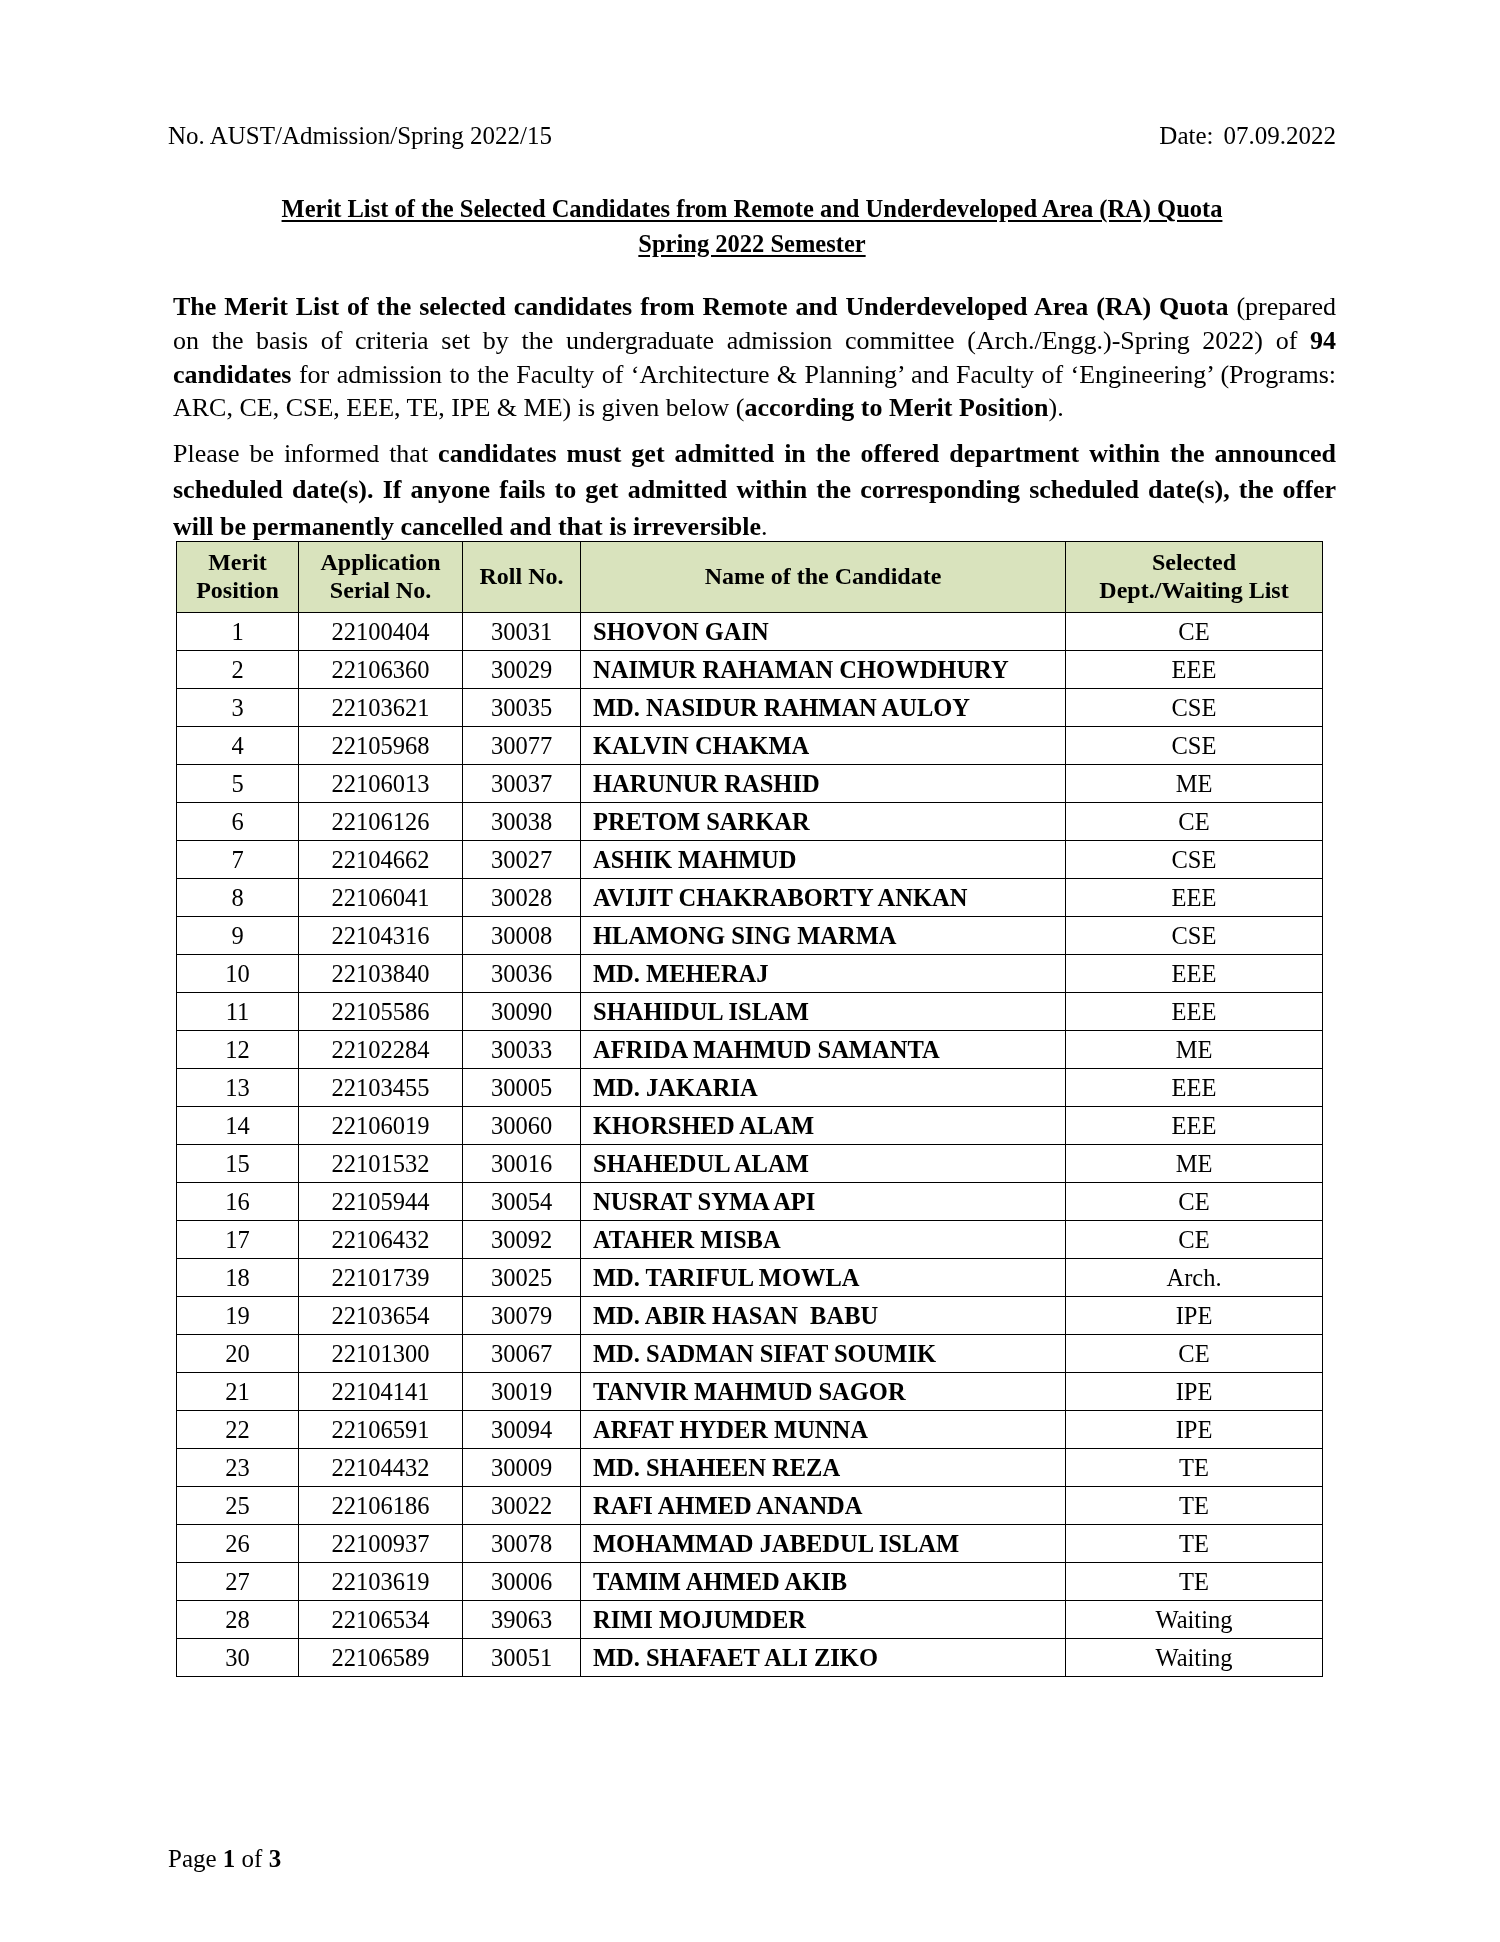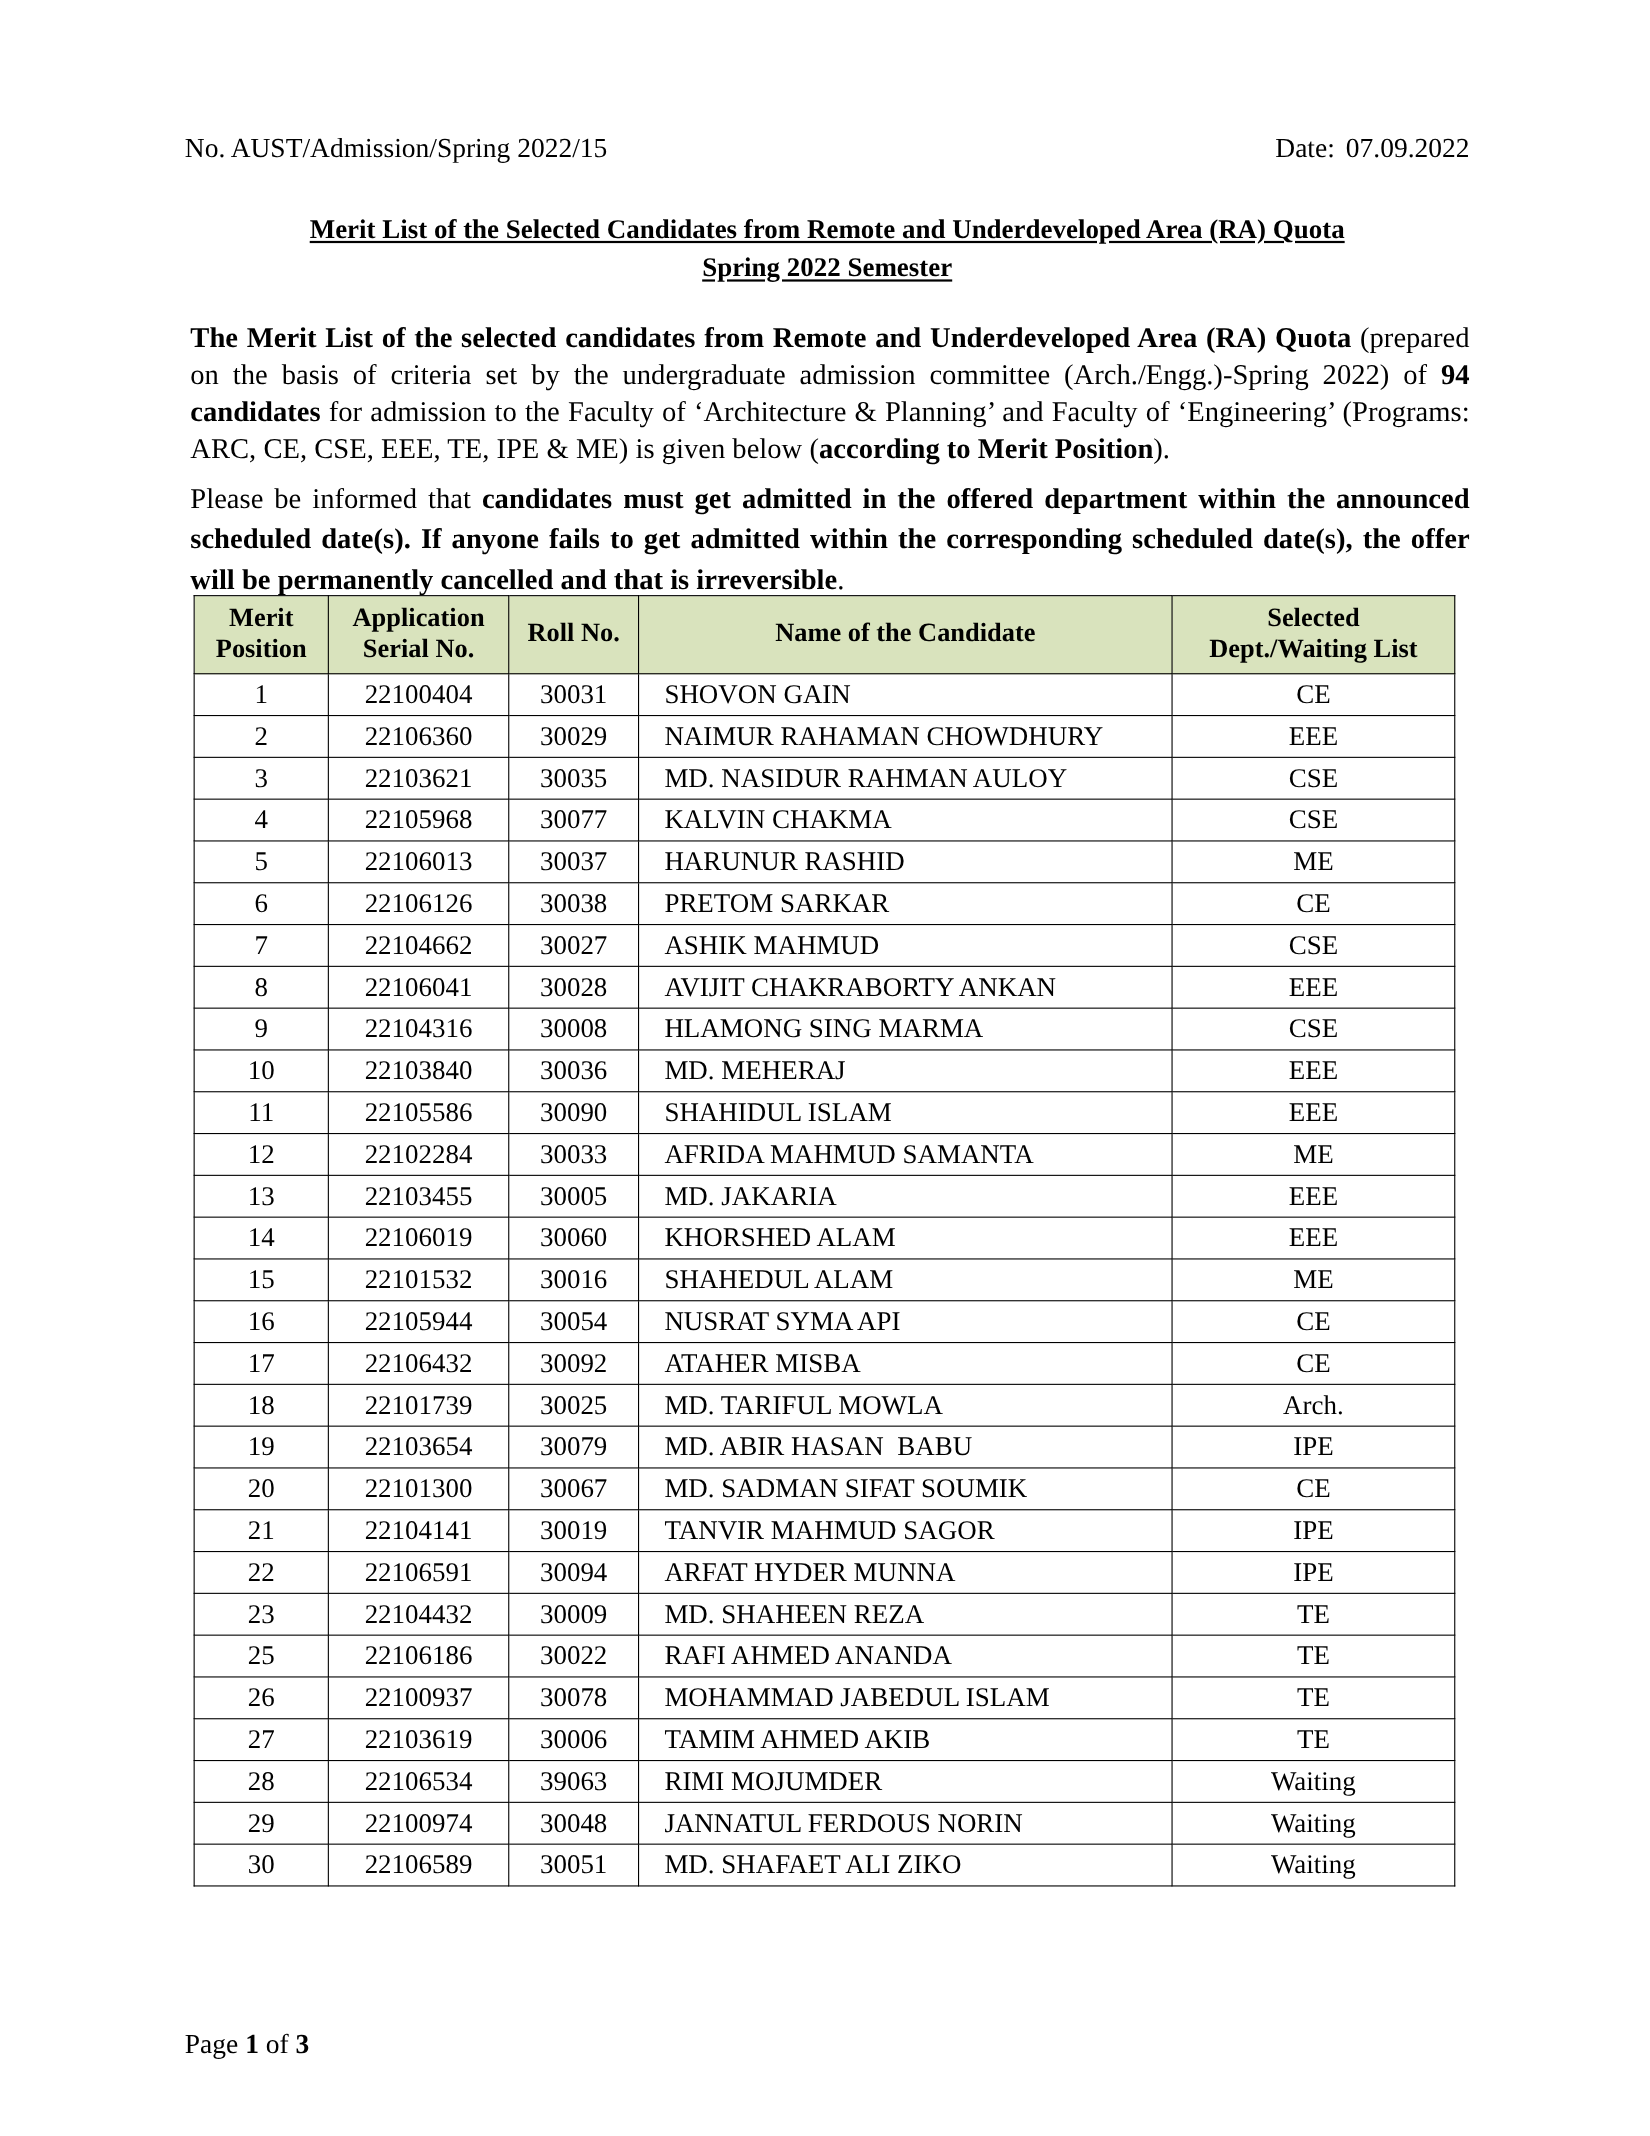--- a/index.html
+++ b/index.html
@@ -95,22 +95,23 @@
     font-size: 24px;
     padding: 2px 2px;
   }
   .merit-table tbody td {
     height: 37px;
     text-align: center;
     font-size: 24.5px;
   }
   .merit-table tbody td.name-cell {
     text-align: left;
-    padding-left: 23px;
+    padding-left: 12px;
     white-space: pre;
+    font-weight: bold;
   }
   .col-merit   { width: 122px; }
   .col-appsl   { width: 164px; }
   .col-roll    { width: 118px; }
   .col-name    { width: 485px; }
   .col-dept    { width: 257px; }
 
   
   .footer {
     position: absolute;
@@ -355,27 +356,20 @@
           <td>TE</td>
         </tr>
         <tr>
           <td>28</td>
           <td>22106534</td>
           <td>39063</td>
           <td class="name-cell">RIMI MOJUMDER</td>
           <td>Waiting</td>
         </tr>
         <tr>
-          <td>29</td>
-          <td>22100974</td>
-          <td>30048</td>
-          <td class="name-cell">JANNATUL FERDOUS NORIN</td>
-          <td>Waiting</td>
-        </tr>
-        <tr>
           <td>30</td>
           <td>22106589</td>
           <td>30051</td>
           <td class="name-cell">MD. SHAFAET ALI ZIKO</td>
           <td>Waiting</td>
         </tr>
       </tbody>
   </table>
 
   <div class="footer"><span>Page</span> <b>1</b> <span>of</span> <b>3</b></div>

